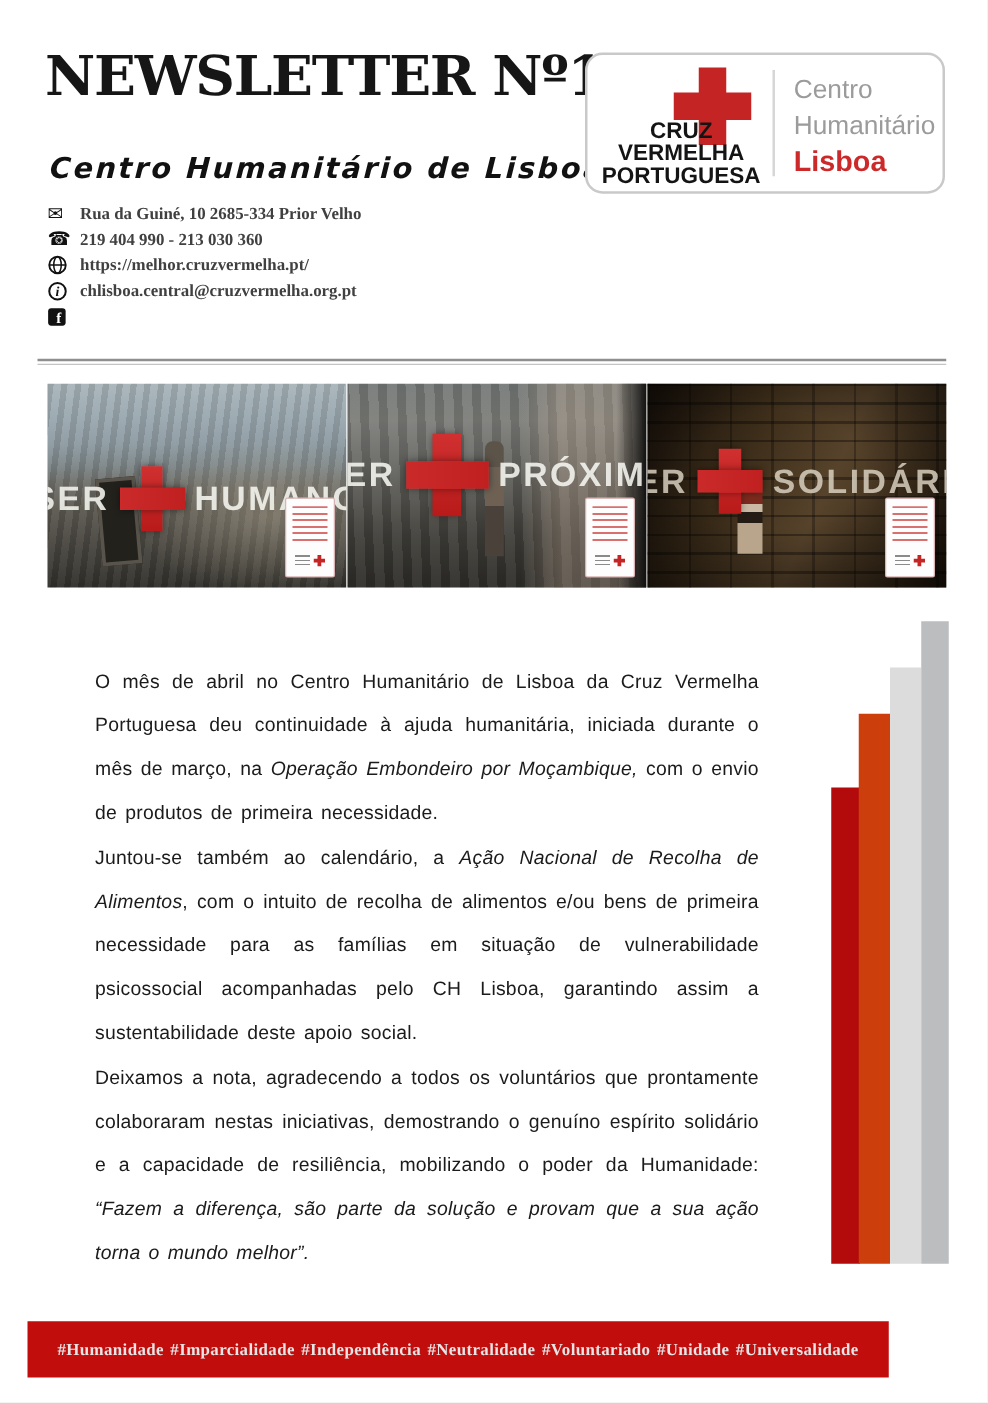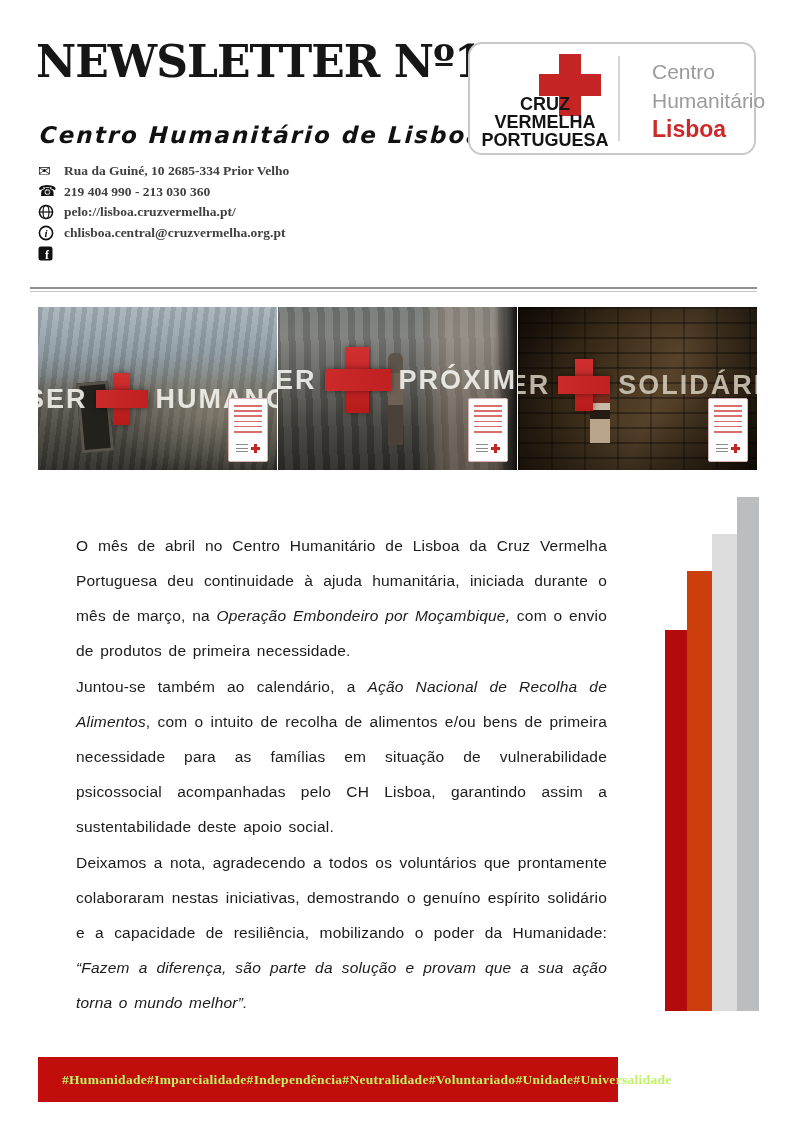--- a/index.html
+++ b/index.html
@@ -40,21 +40,21 @@
   .logo-left{position:absolute; left:0; top:0; width:150px; height:100%; text-align:center;border-radius:24px;}
   .logo-cross{position:absolute; left:69px; top:10px; width:62px; height:62px;}
   .logo-cross::before{content:""; position:absolute; left:20px; top:0; width:22px; height:62px; background:var(--cross-red);}
   .logo-cross::after{content:""; position:absolute; left:0; top:20px; width:62px; height:22px; background:var(--cross-red);}
   .logo-org{
     position:absolute; left:0; bottom:4px; width:150px;
     font-weight:bold; font-size:18px; line-height:18px; color:#141414;
     letter-spacing:0px; font-family:"Liberation Sans", sans-serif;
   }
   .logo-divider{position:absolute; left:148px; top:12px; bottom:12px; width:2px; background:#d6d6d6;}
-  .logo-right{position:absolute; left:165px; top:13px; line-height:29px; font-size:21px; color:#9b9b9b;margin-left:17px;}
+  .logo-right{position:absolute; left:165px; top:13px; line-height:29px; font-size:21px; color:#9b9b9b;}
   .logo-city{color:#cc2a2a; font-weight:bold; font-size:23px;}
 
   
   .contact{position:absolute; left:38px; top:161px; width:520px;}
   .contact-row{display:flex; align-items:center; height:20.5px;}
   .c-icon{width:20px; height:18px; flex:0 0 20px; display:flex; align-items:center; justify-content:flex-start;}
   .c-glyph{font-family:"DejaVu Sans", sans-serif; font-size:15px; line-height:15px; color:#111;}
   .c-text{
     margin-left:6px; font-family:"Liberation Serif", serif; font-weight:bold;
     font-size:13.5px; color:#404040; white-space:nowrap;
@@ -137,22 +137,22 @@
     letter-spacing:0.2px; word-spacing:2px; color:#1b1b1b;
   }
   .article p{margin:1px;}
   .it{font-style:italic;}
 
   
   .decor-bar{position:absolute; bottom:111px; background:#ccc;}
 
   
   .footer{
-    position:absolute; left:38px; top:1057px; width:580px; height:45px;
-    background:var(--footer-red); color:#bef264;
+    position:absolute; left:22px; top:1057px; width:689px; height:45px;
+    background:var(--footer-red); color:#e5e5e5;
     display:flex; align-items:center; justify-content:space-between;
     padding:0 24px; font-family:"Liberation Serif", serif; font-weight:bold;
     font-size:13.5px; letter-spacing:0.3px; white-space:nowrap;
   }
   svg{display:block;}
 </style>
 </head>
 <body>
 
 <div class="page">
@@ -191,21 +191,21 @@
       <span class="c-text">219 404 990 - 213 030 360</span>
     </div>
     <div class="contact-row">
       <span class="c-icon">
         <svg width="16" height="16" viewBox="0 0 16 16">
             <circle cx="8" cy="8" r="6.6" fill="none" stroke="#111" stroke-width="1.5"></circle>
             <ellipse cx="8" cy="8" rx="3" ry="6.6" fill="none" stroke="#111" stroke-width="1.2"></ellipse>
             <line x1="1.4" y1="8" x2="14.6" y2="8" stroke="#111" stroke-width="1.2"></line>
           </svg>
       </span>
-      <span class="c-text">pelo://lisboa.cruzvermelha.pt/</span>
+      <span class="c-text">https://melhor.cruzvermelha.pt/</span>
     </div>
     <div class="contact-row">
       <span class="c-icon">
         <svg width="16" height="16" viewBox="0 0 16 16">
             <circle cx="8" cy="8" r="6.6" fill="none" stroke="#111" stroke-width="1.6"></circle>
             <text x="8" y="12" text-anchor="middle" font-family="Liberation Serif, serif" font-style="italic" font-weight="bold" font-size="11" fill="#111">i</text>
           </svg>
       </span>
       <span class="c-text">chlisboa.central@cruzvermelha.org.pt</span>
     </div>

